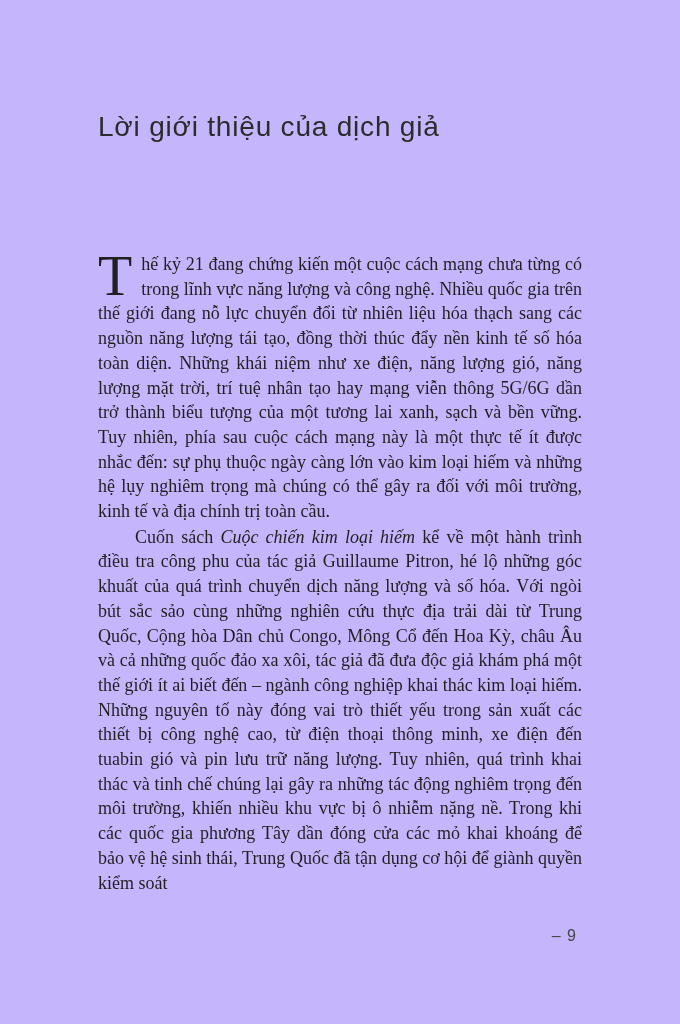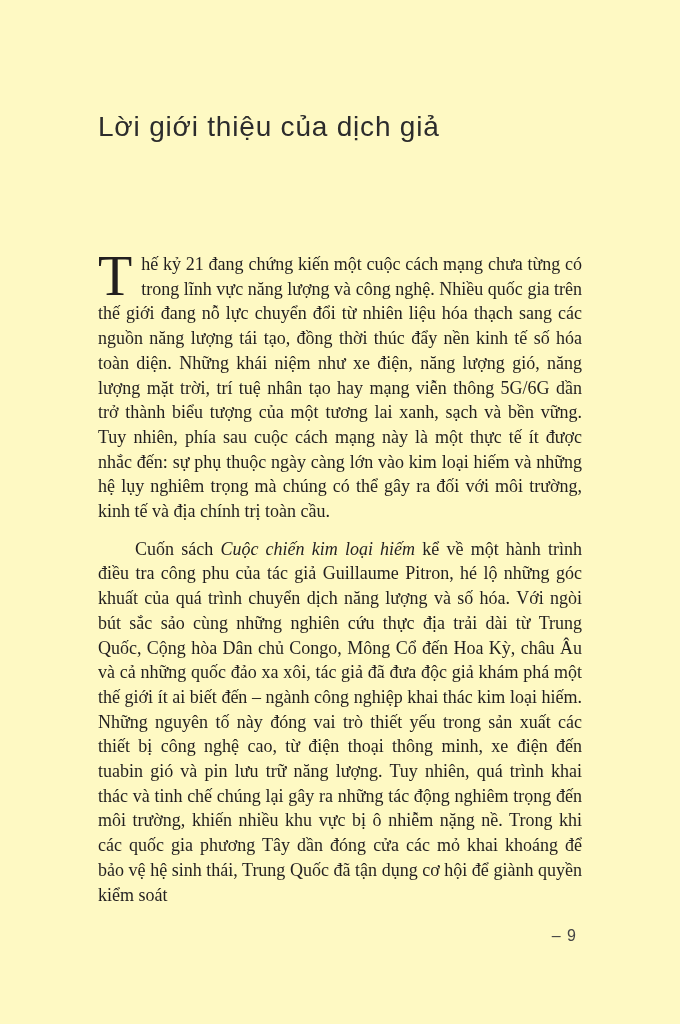--- a/index.html
+++ b/index.html
@@ -4,21 +4,21 @@
 <style>
   html, body {
     margin: 0;
     padding: 0;
     background: #ffffff;
   }
   .page {
     position: relative;
     width: 680px;
     height: 1024px;
-    background: #fef9c3;
+    background: #c4b5fd;
     overflow: hidden;
     font-family: "Liberation Serif", serif;
   }
   .page-title {
     position: absolute;
     left: 98px;
     top: 110px;
     width: 484px;
     margin: 0;
     font-family: "Liberation Sans", sans-serif;
@@ -36,21 +36,21 @@
     color: #221f1f;
     font-size: 18px;
     line-height: 24.7px;
     text-align: justify;
   }
   .para {
     margin: 0;
     padding: 0;
   }
   .para + .para {
-    margin-top: 13px;
+    margin-top: 1px;
   }
   .para-indent {
     text-indent: 37px;
   }
   .dropcap {
     float: left;
     font-size: 56px;
     line-height: 44px;
     height: 46px;
     padding: 2px 9px 0 0;

